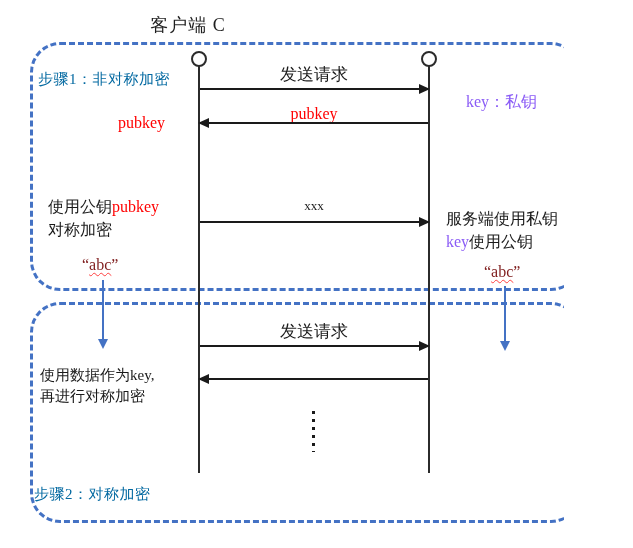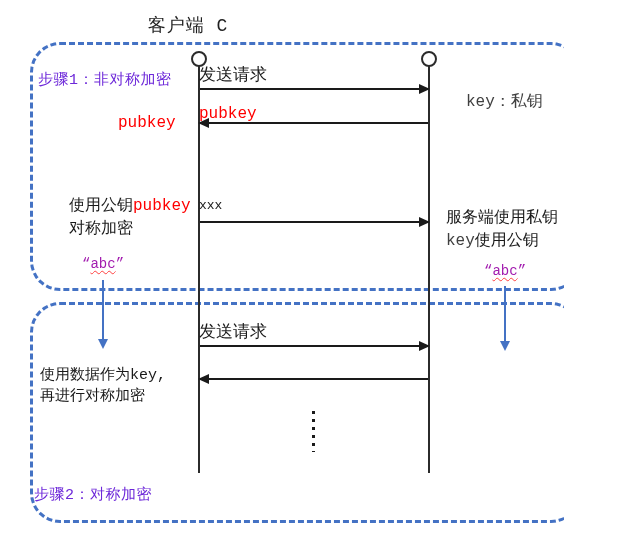--- a/index.html
+++ b/index.html
@@ -1,63 +1,63 @@
 <!DOCTYPE html>
 <html><head>
 <meta charset="utf-8">
 <style>
   html,body { margin:0; padding:0; background:#ffffff; }
   .canvas {
     position:relative; width:564px; height:548px; background:#ffffff;
-    font-family:Liberation Mono, monospace; color:#1a1a1a; overflow:hidden;
+    font-family:Liberation Serif, serif; color:#1a1a1a; overflow:hidden;
   }
   .actor-label { position:absolute; top:13px; width:110px; text-align:center; font-size:18px; color:#1f1f1f; letter-spacing:1px; }
   .actor-client { left:133px; }
   .actor-server { left:369px; }
 
   .phase-box { position:absolute; left:30px; width:551px; border:3px dashed #4472C4; border-radius:30px; box-sizing:border-box; background:transparent; }
   .box1 { top:42px; height:249px; }
   .box2 { top:302px; height:221px; }
 
   .lifeline { position:absolute; top:66px; width:2px; height:407px; background:#2b2b2b; }
   .lifeline-client { left:198px; }
   .lifeline-server { left:428px; }
   .lifeline-circle { position:absolute; top:51px; width:12px; height:12px; border:2px solid #2b2b2b; border-radius:50%; background:#ffffff; }
   .circle-client { left:191px; }
   .circle-server { left:421px; }
 
-  .step-label { position:absolute; font-size:15px; color:#6d28d9; letter-spacing:0.5px; }
+  .step-label { position:absolute; font-size:15px; color:#0369a1; letter-spacing:0.5px; }
   .step1 { left:38px; top:70px; }
   .step2 { left:34px; top:485px; }
 
-  .msg-label { position:absolute; left:199px; width:230px; }
+  .msg-label { position:absolute; left:199px; width:230px; text-align:center; }
   .m1 { top:63px; font-size:17px; }
   .m2 { top:105px; font-size:16px; }
   .m3 { top:198px; font-size:13px; }
   .m4 { top:320px; font-size:17px; }
 
   .arrow-h { position:absolute; left:200px; width:228px; height:2px; background:#1a1a1a; }
   .a1 { top:88px; } .a2 { top:122px; } .a3 { top:221px; } .a4 { top:345px; } .a5 { top:378px; }
   .head-r { position:absolute; right:-2px; top:-4px; width:0; height:0;
             border-left:11px solid #1a1a1a; border-top:5px solid transparent; border-bottom:5px solid transparent; }
   .head-l { position:absolute; left:-2px; top:-4px; width:0; height:0;
             border-right:11px solid #1a1a1a; border-top:5px solid transparent; border-bottom:5px solid transparent; }
 
   .red   { color:#FF0000; }
-  .green { color:#404040; }
+  .green { color:#8b5cf6; }
 
   .pubkey-left { position:absolute; left:118px; top:114px; font-size:16px; }
   .legend { position:absolute; left:466px; top:91px; font-size:16px; line-height:22px; white-space:nowrap; }
 
   .note { position:absolute; font-size:16px; line-height:23px; white-space:nowrap; }
-  .client-note { left:48px; top:195px;margin-left:21px; }
+  .client-note { left:48px; top:195px; }
   .server-note { left:446px; top:207px; }
   .step2-note  { left:40px; top:365px; font-size:15px; line-height:21px; }
 
-  .abc { position:absolute; font-size:14px; color:#a21caf; }
+  .abc { position:absolute; font-size:16px; color:#7f1d1d; }
   .abc-left  { left:82px;  top:256px; }
   .abc-right { left:484px; top:263px; }
   .spell { text-decoration-line:underline; text-decoration-style:wavy; text-decoration-color:#ff4040;
            text-decoration-thickness:1px; text-underline-offset:2px; }
 
   .varrow { position:absolute; width:2px; background:#4472C4; }
   .v-left  { left:102px; top:280px; height:60px; }
   .v-right { left:504px; top:286px; height:56px; }
   .vhead { position:absolute; bottom:-9px; left:-4px; width:0; height:0;
            border-top:10px solid #4472C4; border-left:5px solid transparent; border-right:5px solid transparent; }

